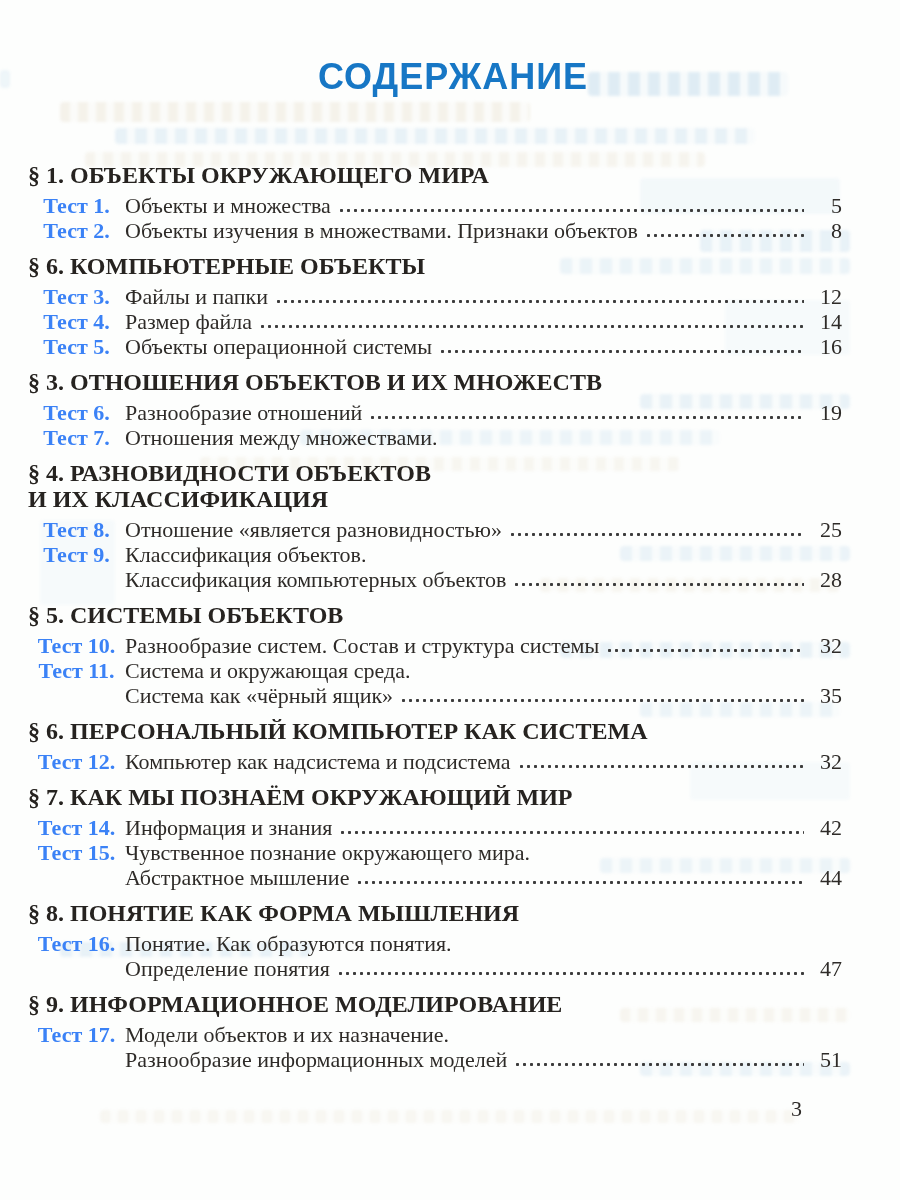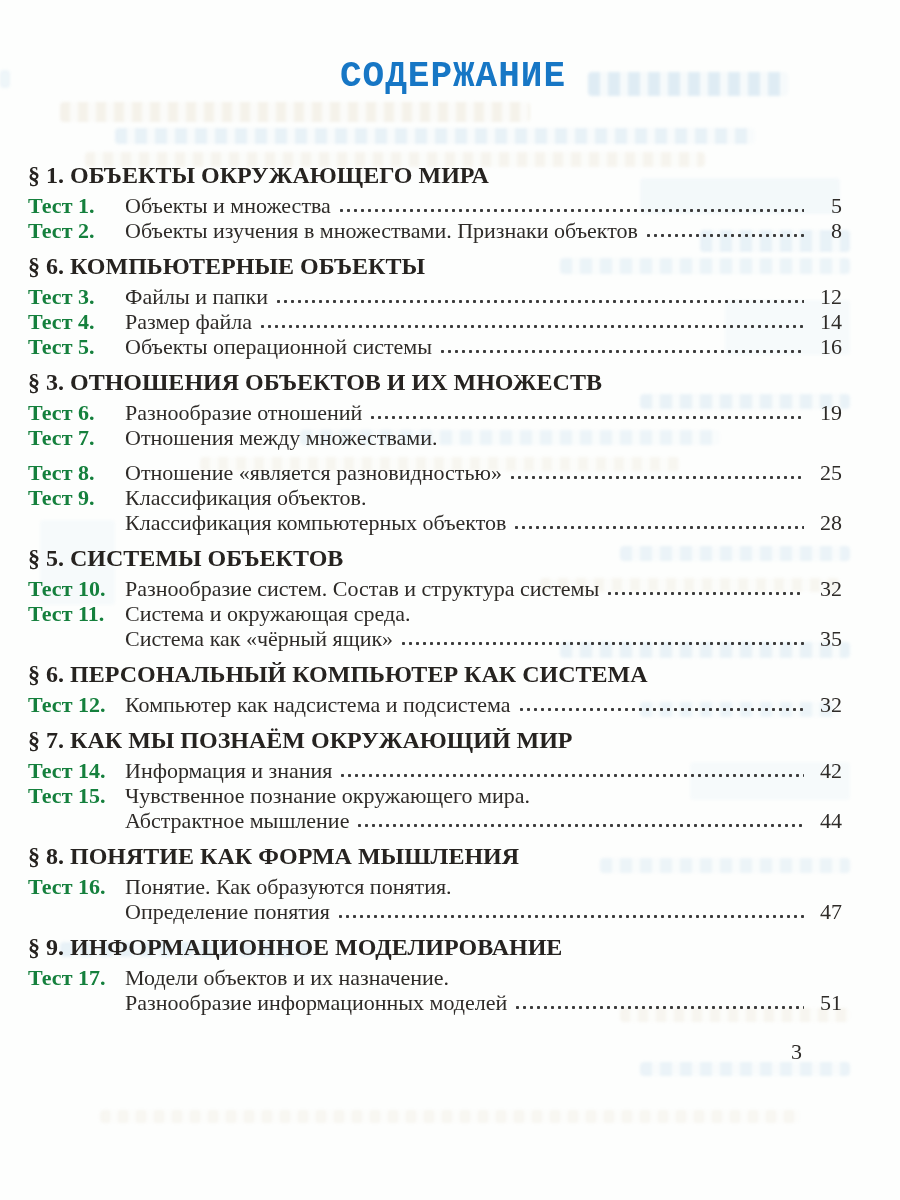--- a/index.html
+++ b/index.html
@@ -4,31 +4,31 @@
 <style>
   html,body{margin:0;padding:0;background:#e9e9e9;}
   .page{
     position:relative;width:900px;height:1200px;margin:0 auto;
     background:#fdfefd;overflow:hidden;
     font-family:"Liberation Serif","DejaVu Serif",serif;color:#2e2b28;
   }
   .content{position:relative;z-index:2;padding:56px 58px 0 28px;}
   .title{
     margin:0;padding-left:36px;text-align:center;
-    font-family:Liberation Mono, monospace;
+    font-family:Liberation Sans, sans-serif;
     font-size:36px;line-height:42px;font-weight:bold;letter-spacing:1px;
     color:#1777c5;
   }
   #toc{position:relative;}
   .section{margin-top:10px;}
   .section:first-child{margin-top:64px;}
   .section-heading{margin:0 0 5px 0;text-align:left;font-weight:bold;font-size:24px;line-height:26px;color:#262320;}
   .heading-line{white-space:nowrap;}
   .entry-line{display:flex;align-items:baseline;font-size:22px;line-height:25px;white-space:nowrap;}
-  .entry-label{flex:0 0 97px;width:97px;font-weight:bold;color:#15803d;}
+  .entry-label{flex:0 0 97px;width:97px;font-weight:bold;color:#3b82f6;text-align:center;}
   .entry-text{flex:0 0 auto;}
   .leader{
     flex:1 1 auto;min-width:18px;height:5px;align-self:flex-end;
     margin:0 8px 5px 7px;
     background-image:radial-gradient(circle,#3c3c3c 1.35px,rgba(0,0,0,0) 1.7px);
     background-size:7px 5px;background-repeat:repeat-x;background-position:left bottom;
   }
   .entry-page{flex:0 0 auto;min-width:30px;text-align:right;color:#2e2b28;}
   .folio{margin-top:24px;padding-right:40px;text-align:right;font-size:22px;line-height:25px;}
   
@@ -137,20 +137,24 @@
             </div>
           </div>
           <div class="entry">
             <div class="entry-line">
               <span class="entry-label">Тест 7.</span>
               <span class="entry-text">Отношения между множествами.</span>
             </div>
           </div>
         </div>
         <div class="section">
+          <div class="section-heading">
+            <div class="heading-line">§ 4. РАЗНОВИДНОСТИ ОБЪЕКТОВ</div>
+            <div class="heading-line">И ИХ КЛАССИФИКАЦИЯ</div>
+          </div>
           <div class="entry">
             <div class="entry-line">
               <span class="entry-label">Тест 8.</span>
               <span class="entry-text">Отношение «является разновидностью»</span>
               <span class="leader"></span>
               <span class="entry-page">25</span>
             </div>
           </div>
           <div class="entry">
             <div class="entry-line">

